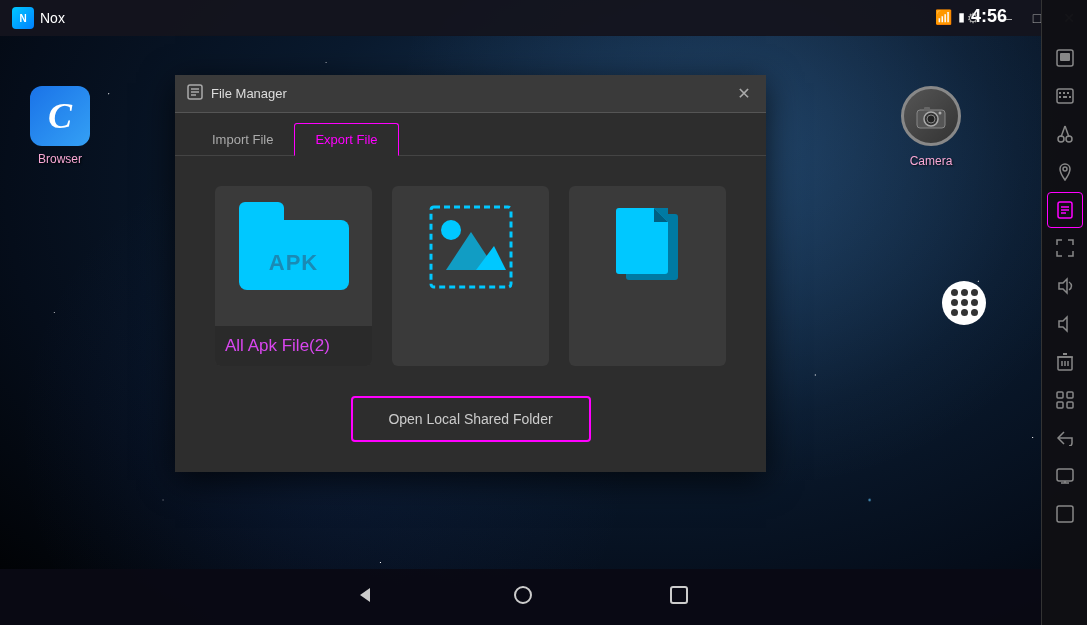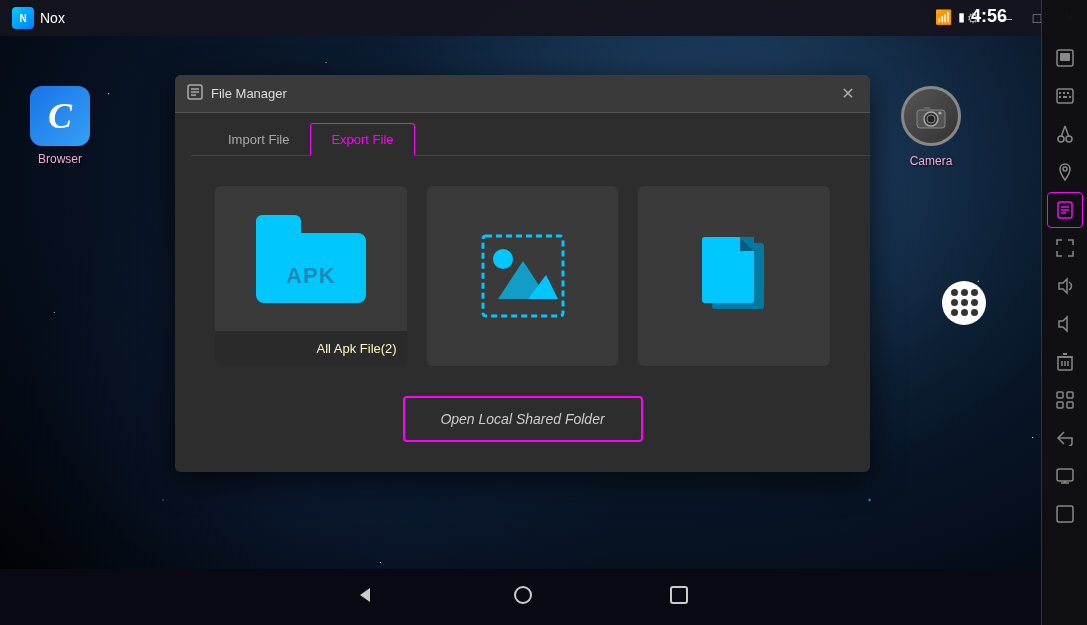--- a/index.html
+++ b/index.html
@@ -258,23 +258,23 @@
       height: 7px;
       border-radius: 50%;
       background: #333;
     }
 
     
     #file-manager {
       position: absolute;
       top: 75px;
       left: 175px;
-      width: 695px;
+      width: 591px;
       background: #2d2d2d;
-      border-radius: 6px;
+      border-radius: 0;
       z-index: 20;
       box-shadow: 0 8px 32px rgba(0,0,0,0.7);
       overflow: hidden;
     }
 
     
     #fm-titlebar {
       background: #3a3a3a;
       height: 38px;
       display: flex;
@@ -309,21 +309,20 @@
     }
 
     
     #fm-tabs {
       display: flex;
       align-items: center;
       padding: 10px 16px 0;
       gap: 0;
       border-bottom: 1px solid #444;
       background: #2d2d2d;
-      margin-left: 16px;
     }
     .fm-tab {
       padding: 8px 20px;
       color: #aaa;
       font-size: 13px;
       cursor: pointer;
       border: 1px solid transparent;
       border-radius: 3px 3px 0 0;
       margin-bottom: -1px;
     }
@@ -355,29 +354,28 @@
       border-radius: 6px;
       display: flex;
       flex-direction: column;
       cursor: pointer;
       overflow: hidden;
       transition: background 0.15s;
     }
     .fm-tile-icon-area {
       flex: 1;
       display: flex;
-      align-items: center;
       justify-content: center;
       padding: 16px;
     }
     .fm-tile-label {
       background: #2a2a2a;
-      color: #fef9c3;
-      font-size: 13px;
-      text-align: right;
+      color: #d946ef;
+      font-size: 17px;
+      text-align: left;
       padding: 10px;
     }
 
     
     .apk-folder {
       width: 110px;
       height: 88px;
       position: relative;
     }
     .folder-back {
@@ -418,21 +416,20 @@
       margin: 0 auto;
       width: 240px;
       height: 46px;
       border: 2px solid #ff00ff;
       background: transparent;
       color: #ccc;
       font-size: 14px;
       cursor: pointer;
       border-radius: 4px;
       transition: background 0.15s;
-      font-style: italic;
     }
   </style>
 </head>
 <body>
 
 <div id="bg">
   <div class="stars"></div>
 </div>
 
 <div id="topbar">

